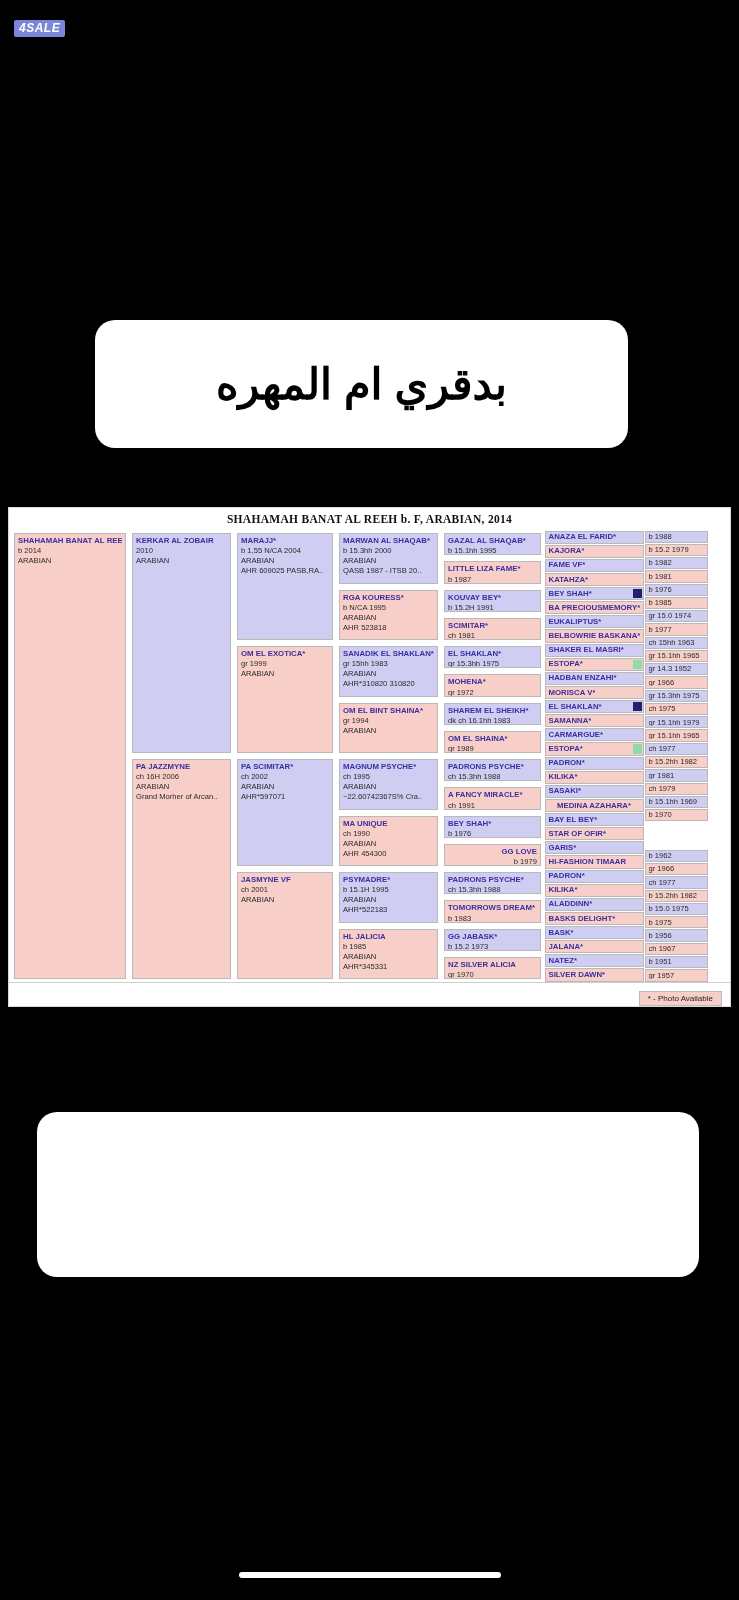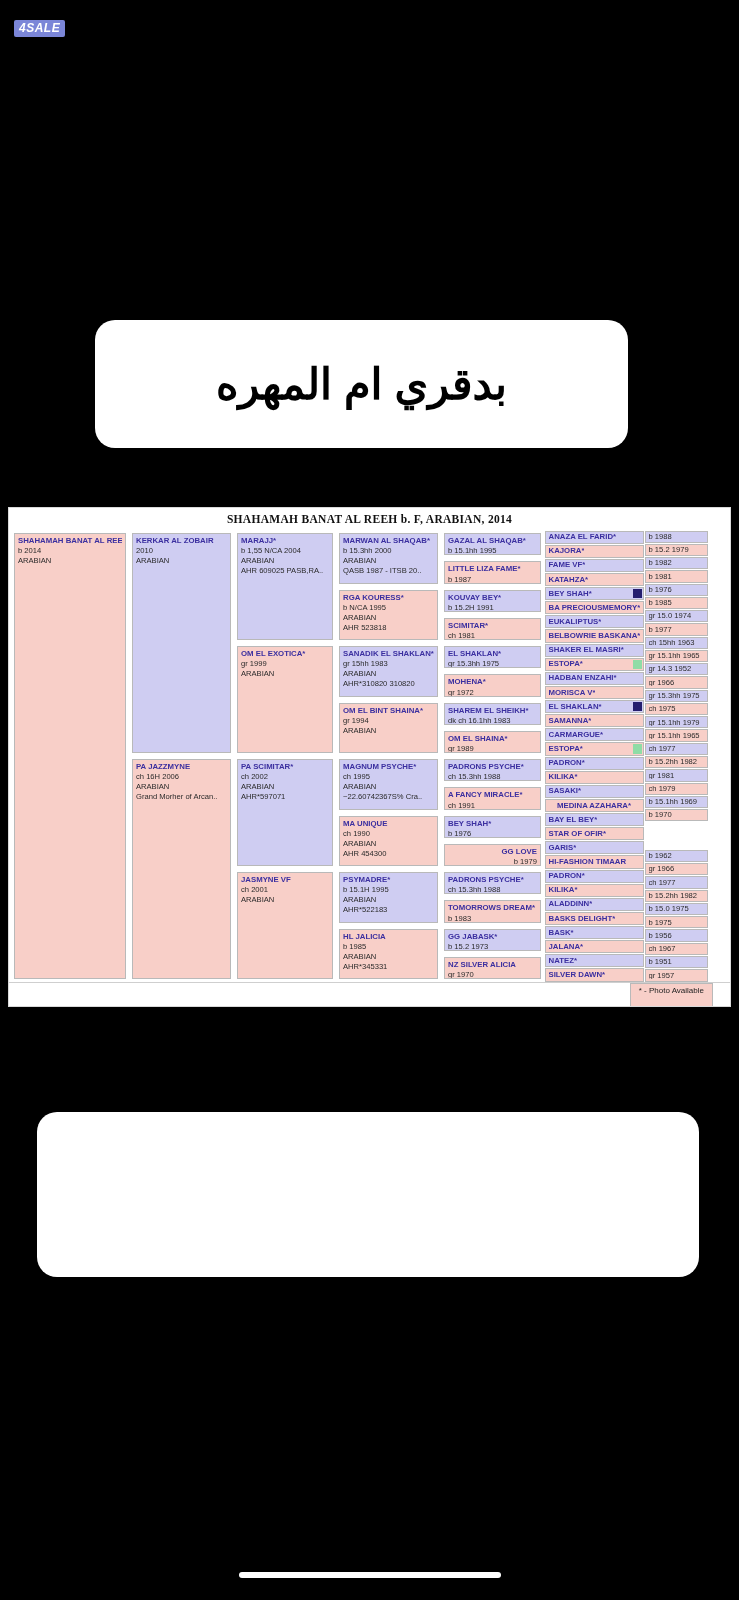--- a/index.html
+++ b/index.html
@@ -138,23 +138,24 @@
     position: absolute;
     right: 1px; top: 1px; bottom: 1px;
     width: 9px;
   }
   .flag.navy { background: #241e6e; }
   .flag.green { background: #8fdca6; }
 
   .footer {
     height: 31px;
     display: flex;
+    align-items: center;
     justify-content: flex-end;
     border-top: 1px solid #cfcfcf;
-    padding-right: 17px;
+    padding-right: 8px;
     font-size: 8px;
     color: #222;
     background: #fff;
   }
   .footer .note {
     border: 1px solid #b9b9b9;
     background: #f8cfc8;
     padding: 2px 8px;
   }
 

